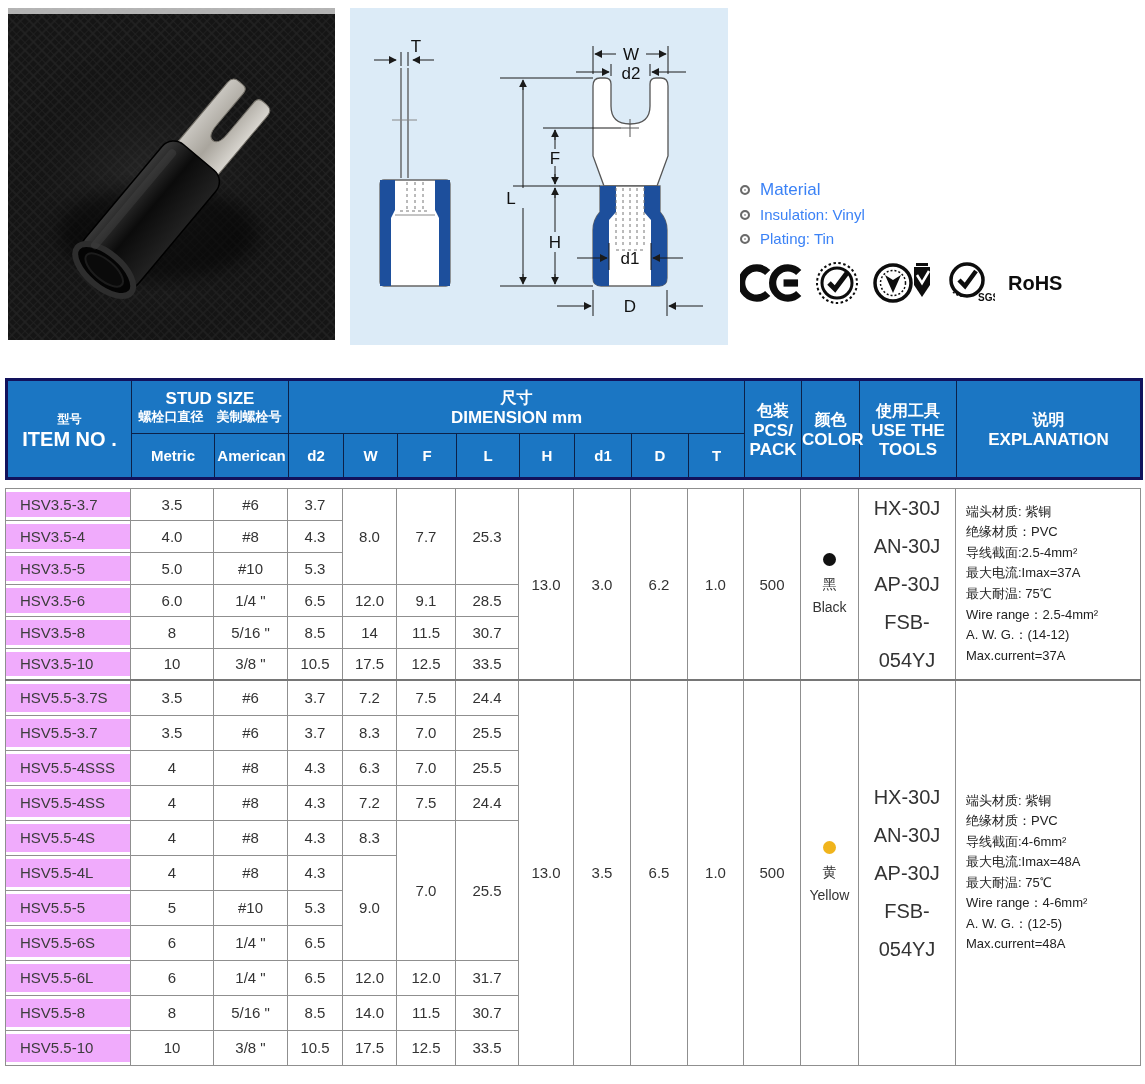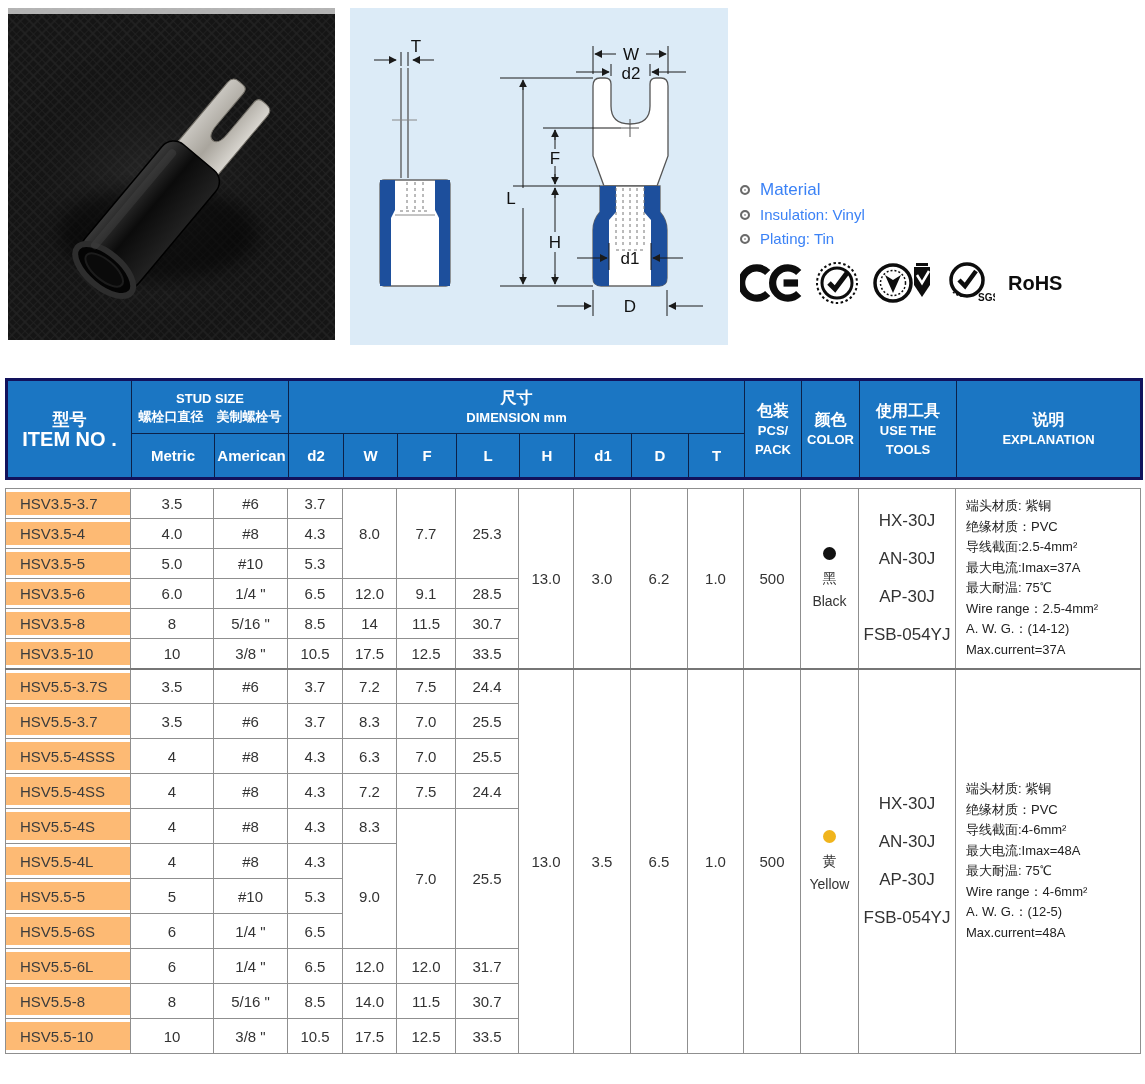--- a/index.html
+++ b/index.html
@@ -19,35 +19,35 @@
   .certs{display:flex;align-items:center;gap:13px;margin-top:10px;}
   .rohs{font-size:20px;font-weight:800;color:#0d0d0d;letter-spacing:0;}
 
   
   .thead-tbl{position:absolute;left:5px;top:378px;width:1135px;border-collapse:collapse;
     table-layout:fixed;background:#1b76c3;color:#fff;border:3px solid #12125c;}
   .thead-tbl th{border:1px solid #0c2148;padding:0;text-align:center;vertical-align:middle;font-weight:bold;}
   .thead-tbl tr.r1 th{height:52px;}
   .thead-tbl tr.r2 th{height:43px;font-size:15px;}
   .h-zh{display:block;font-size:16px;line-height:21px;}
-  .h-en{display:block;font-size:13px;line-height:19px;}
-  .h-item .h-zh{font-size:17px;}
+  .h-en{display:block;font-size:17px;line-height:19px;}
+  .h-item .h-zh{font-size:12px;}
   .h-item .h-en{font-size:20px;}
   .h-small{display:block;font-size:13px;line-height:18px;}
 
   
   .body-tbl{position:absolute;left:5px;top:488px;width:1135px;border-collapse:collapse;
     table-layout:fixed;font-size:15px;color:#333;text-align:center;}
   .body-tbl td{border:1px solid #8f8f8f;padding:0 2px;vertical-align:middle;}
   .body-tbl tr.g0{height:30px;}
   .body-tbl tr.g1{height:35px;}
   .body-tbl tr.group-start td{border-top:2px solid #767676;margin-top:32px;}
-  td.item{background:#fdba74;text-align:left;padding-left:14px;color:#3c3c3c;
+  td.item{background:#f0abfc;text-align:left;padding-left:14px;color:#3c3c3c;
     box-shadow:inset 0 3px 0 #fff, inset 0 -3px 0 #fff;}
-  td.toolscell{font-size:17px;line-height:38px;color:#333;}
+  td.toolscell{font-size:20px;line-height:38px;color:#333;}
   td.explcell{text-align:left;padding:6px 4px 6px 10px;font-size:13px;line-height:1.58;color:#222;}
   td.colorcell{font-size:14px;line-height:23px;color:#333;}
   .dot{display:inline-block;width:13px;height:13px;border-radius:50%;}
 </style>
 </head>
 <body>
 
 <div class="photo">
   <svg width="327" height="332" viewBox="0 0 327 332">
     <defs>

